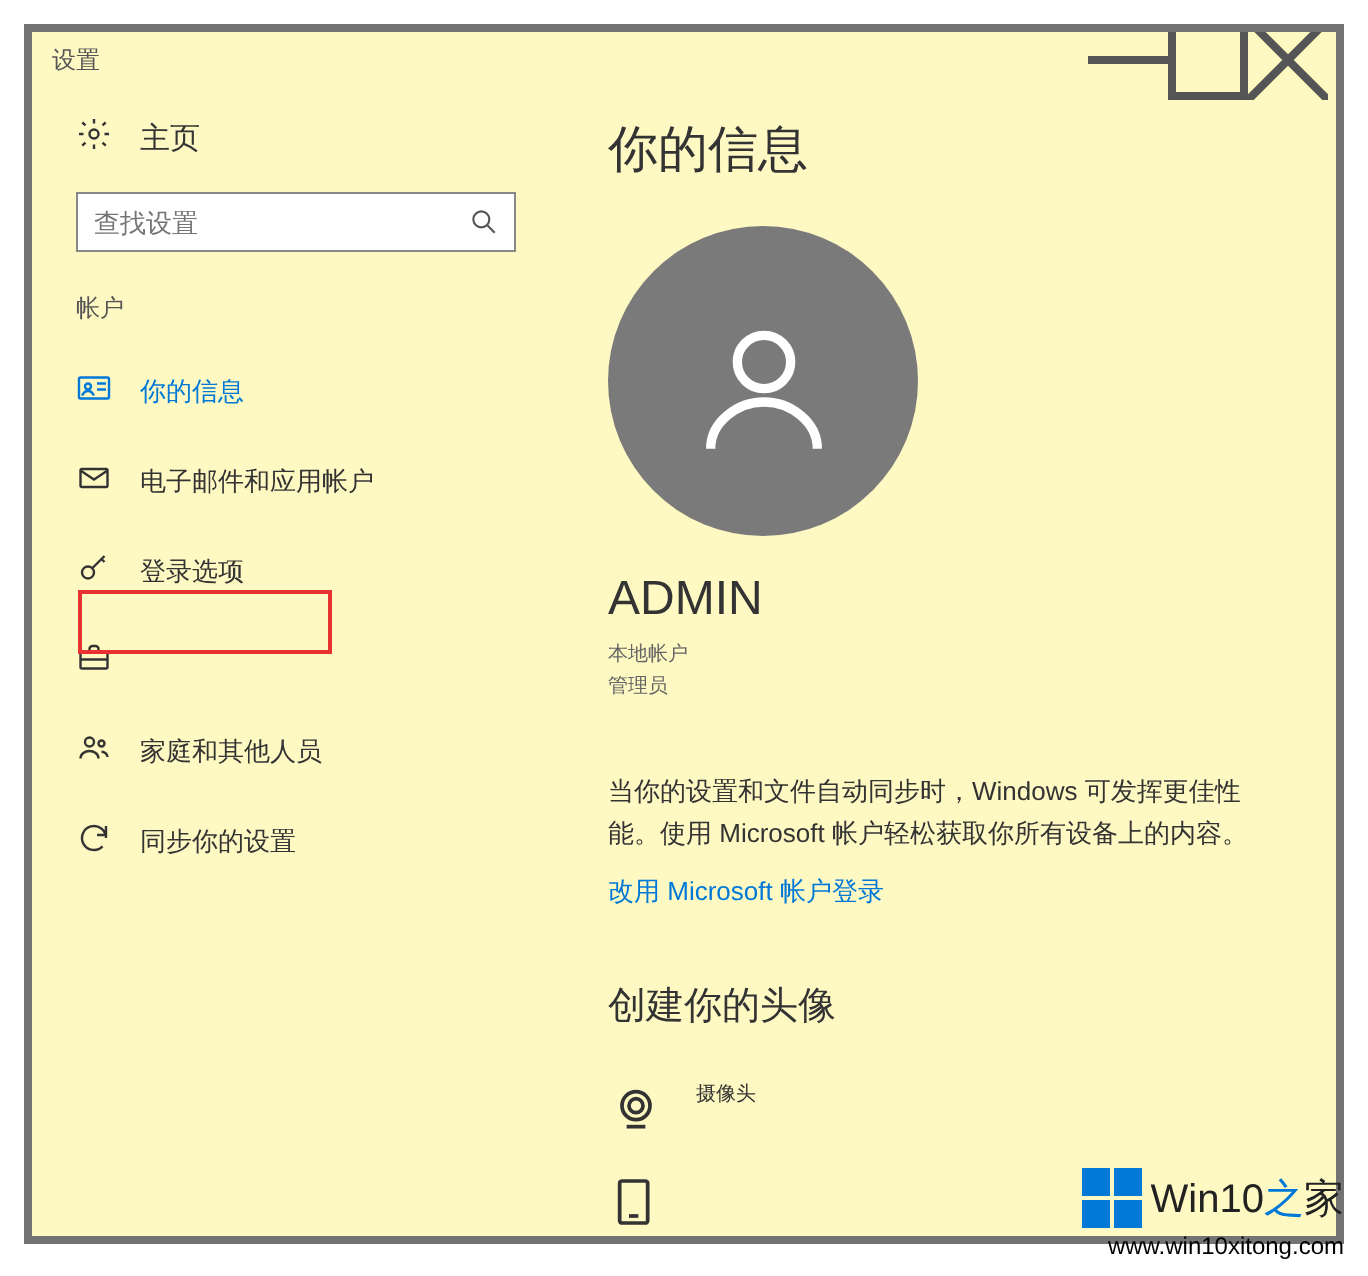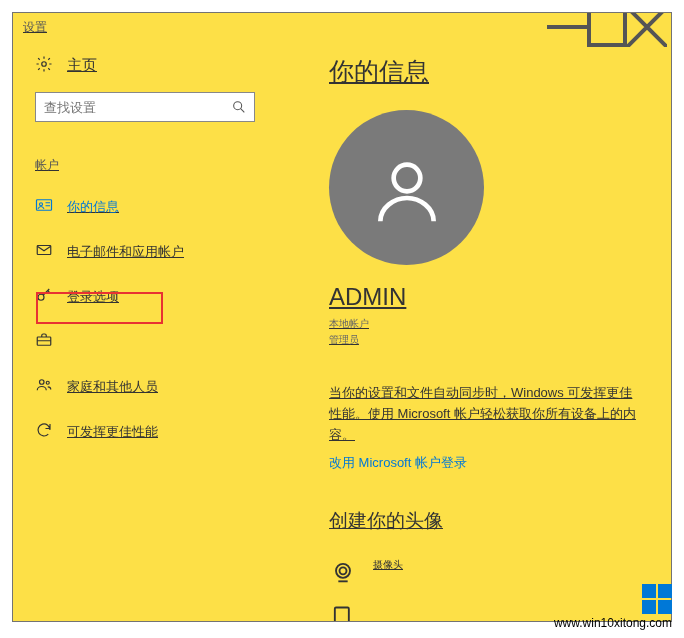--- a/index.html
+++ b/index.html
@@ -9,25 +9,24 @@
       color: #333;
       background: #fff;
       width: 684px;
       height: 638px;
       position: relative;
     }
     .window {
       width: 660px;
       height: 610px;
       margin: 12px auto 0;
-      border: 1px solid #737373;
-      background: #fde047;
+      border: 4px solid #737373;
+      background: #fef9c3;
       position: relative;
       overflow: hidden;
-      text-decoration: underline;
     }
     .titlebar {
       height: 28px;
       display: flex;
       align-items: center;
       padding: 0 4px 0 10px;
       font-size: 12px;
       color: #555;
     }
     .titlebar .title { flex: 1; }
@@ -37,21 +36,20 @@
       height: 28px;
       display: flex;
       align-items: center;
       justify-content: center;
       color: #555;
       font-size: 12px;
     }
     .content {
       display: flex;
       height: calc(100% - 28px);
-      gap: 28px;
     }
     .sidebar {
       width: 260px;
       padding: 8px 0 0 0;
       border-right: none;
     }
     .home-row {
       display: flex;
       align-items: center;
       gap: 14px;
@@ -79,21 +77,20 @@
       top: 50%;
       transform: translateY(-50%);
       width: 16px;
       height: 16px;
       color: #555;
     }
     .category-label {
       font-size: 12px;
       color: #555;
       padding: 4px 22px 10px;
-      margin-top: 15px;
     }
     .sidebar-item {
       display: flex;
       align-items: center;
       gap: 14px;
       padding: 12px 22px;
       font-size: 13px;
       cursor: pointer;
     }
     .sidebar-item.active { color: #0078d7; }
@@ -260,21 +257,21 @@
         </span>
         <span>家庭和其他人员</span>
       </div>
 
       <div class="sidebar-item">
         <span>
           <svg viewBox="0 0 24 24" fill="none" stroke="currentColor" stroke-width="1.6">
               <path d="M20 12a8 8 0 10-2.3 5.6M20 4v6h-6"></path>
             </svg>
         </span>
-        <span>可发挥更佳性能</span>
+        <span>同步你的设置</span>
       </div>
     </div>
 
     <div class="main">
       <h1 class="page-title">你的信息</h1>
 
       <div class="avatar">
         <svg viewBox="0 0 24 24" fill="none" stroke="currentColor" stroke-width="1.4">
             <circle cx="12" cy="9" r="4"></circle>
             <path d="M4 22c0-4 4-7 8-7s8 3 8 7"></path>
@@ -318,15 +315,16 @@
 </div>
 
 <div class="watermark">
   <div class="wm-logo">
     <div class="wm-squares">
         <div></div>
         <div></div>
         <div></div>
         <div></div>
       </div>
+    <span class="wm-text"><span>Win10</span><span class="wm-zhi">之</span><span>家</span></span>
   </div>
   <div class="wm-url">www.win10xitong.com</div>
 </div>
 
 </body></html>

